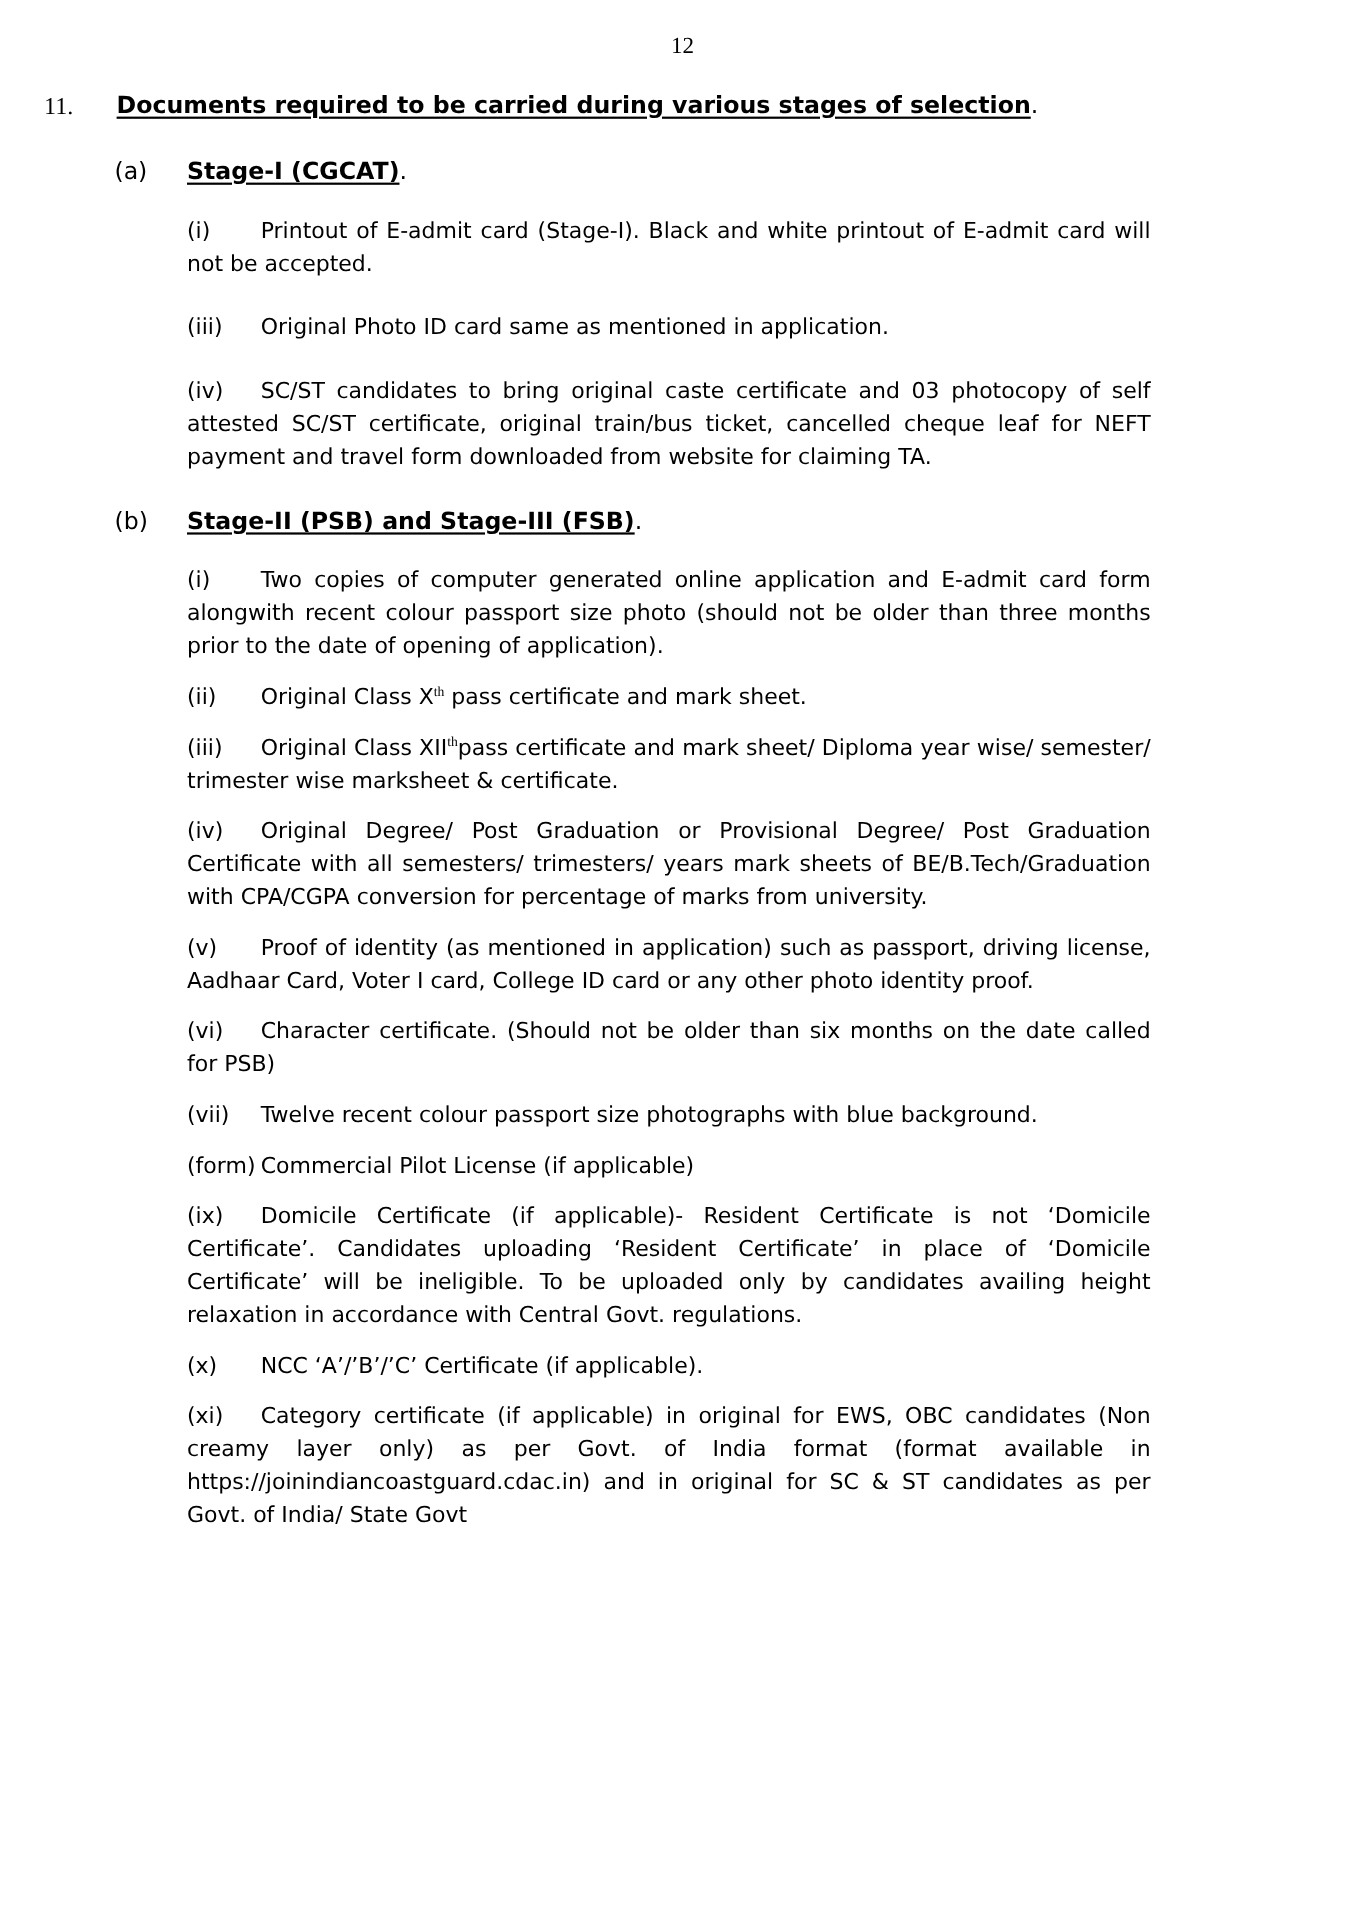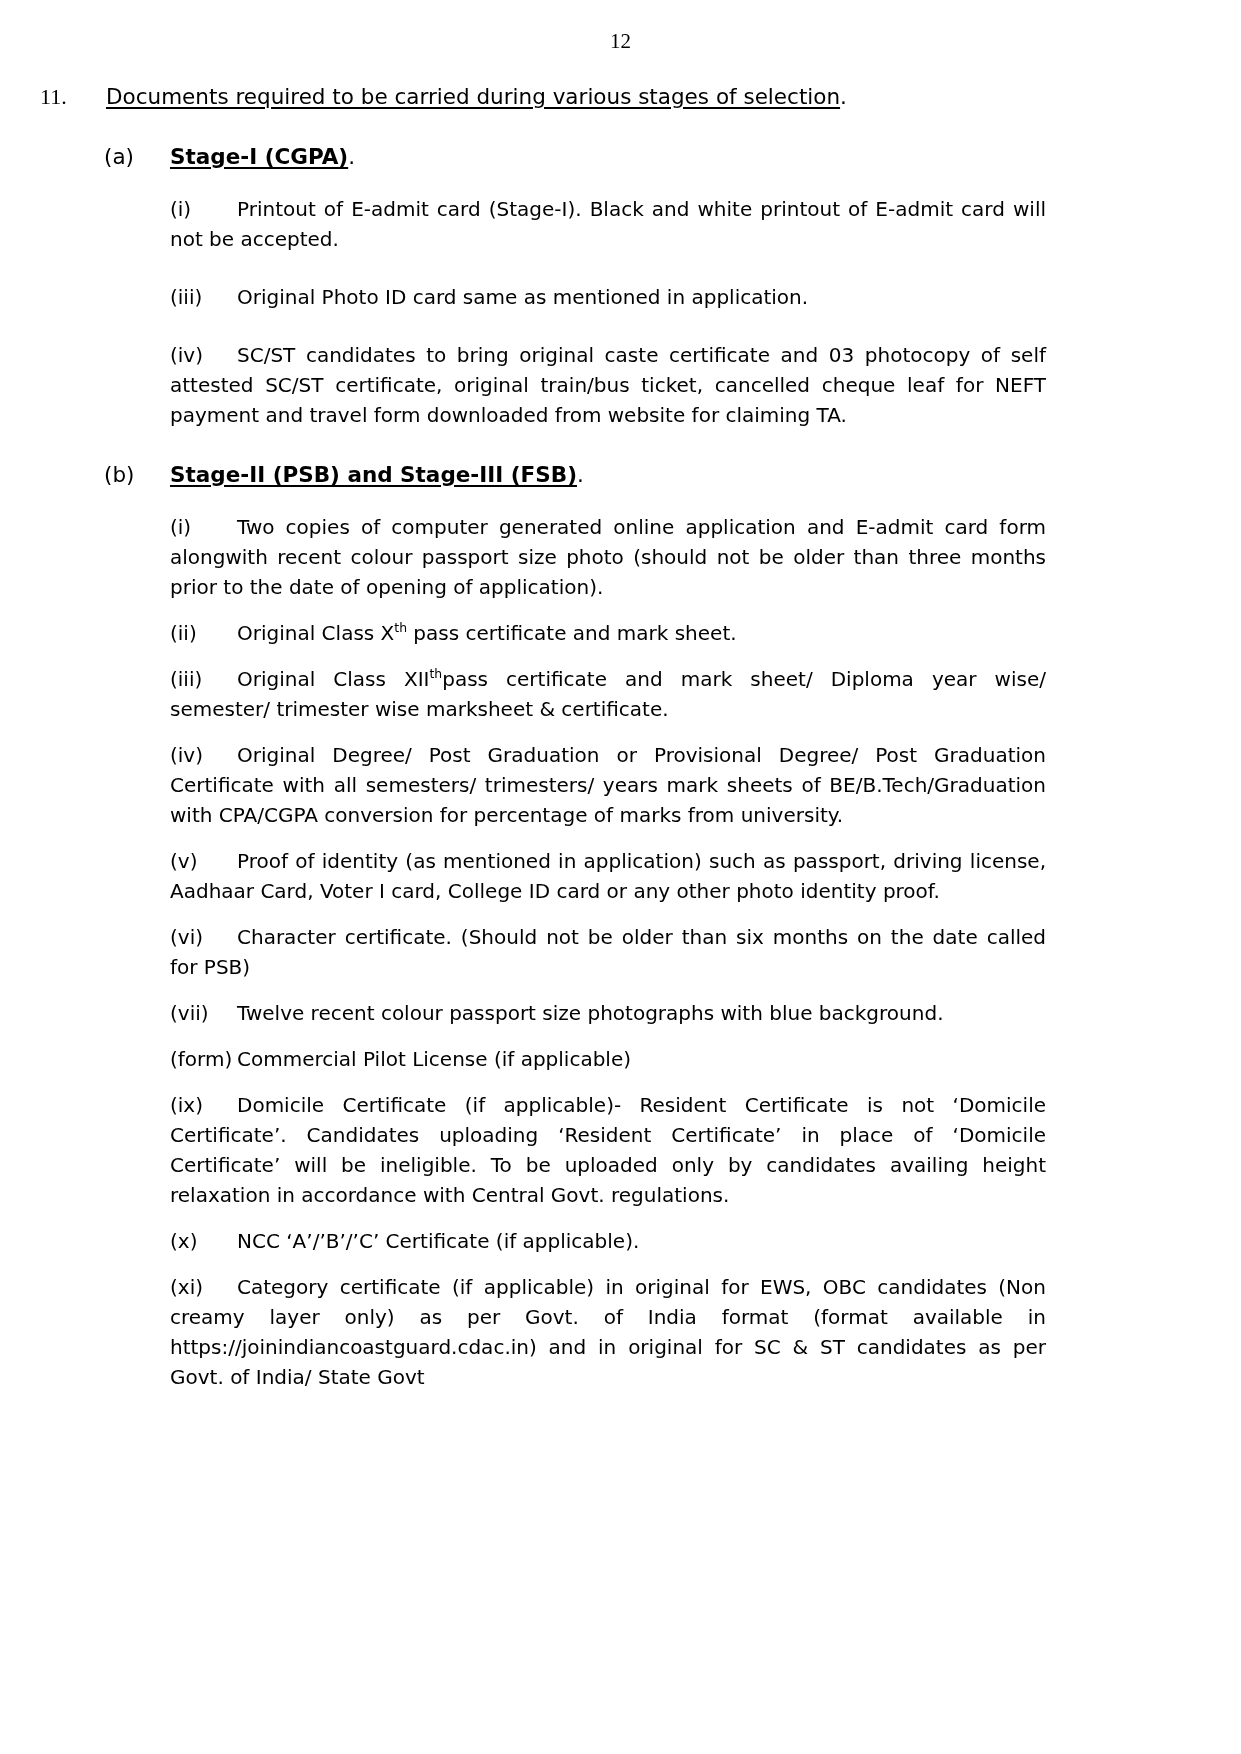--- a/index.html
+++ b/index.html
@@ -45,21 +45,21 @@
     line-height: 30px;
   }
   .clause-num {
     position: absolute;
     left: 0;
     top: 0;
     font-family: "Liberation Serif", serif;
     font-size: 22px;
   }
   .clause-title {
-    font-weight: normal;
+    font-weight: bold;
     text-decoration: underline;
     text-underline-offset: 3px;
   }
 
   
   .subclause {
     position: relative;
     padding-left: 66px;
     margin-left: 64px;
     font-size: 21.5px;
@@ -92,20 +92,21 @@
     text-justify: inter-word;
   }
   .roman-item .marker {
     display: inline-block;
     min-width: 67px;
   }
   .roman-item sup {
     font-size: 0.62em;
     vertical-align: super;
     line-height: 0;
+    font-family: Liberation Serif, serif;
   }
   .list-loose .roman-item { margin-bottom: 28px; }
   .list-tight .roman-item { margin-bottom: 16px; }
   .list-loose { margin-bottom: 30px; }
 </style>
 </head>
 <body>
 
 <div class="page">
 
@@ -113,21 +114,21 @@
 
   <div class="content">
 
     <div class="clause">
       <span class="clause-num">11.</span>
       <span class="clause-title">Documents required to be carried during various stages of selection</span><span>.</span>
     </div>
 
     <div class="subclause subclause-heading">
       <span class="subclause-label">(a)</span>
-      <span class="subclause-title">Stage-I (CGPA)</span><span>.</span>
+      <span class="subclause-title">Stage-I (CGCAT)</span><span>.</span>
     </div>
 
     <div class="roman-list list-loose">
       <div class="roman-item">
         <span class="marker">(i)</span><span>Printout of E-admit card (Stage-I). Black and white printout of E-admit card will not be accepted.</span>
       </div>
       <div class="roman-item">
         <span class="marker">(iii)</span><span>Original Photo ID card same as mentioned in application.</span>
       </div>
       <div class="roman-item">

